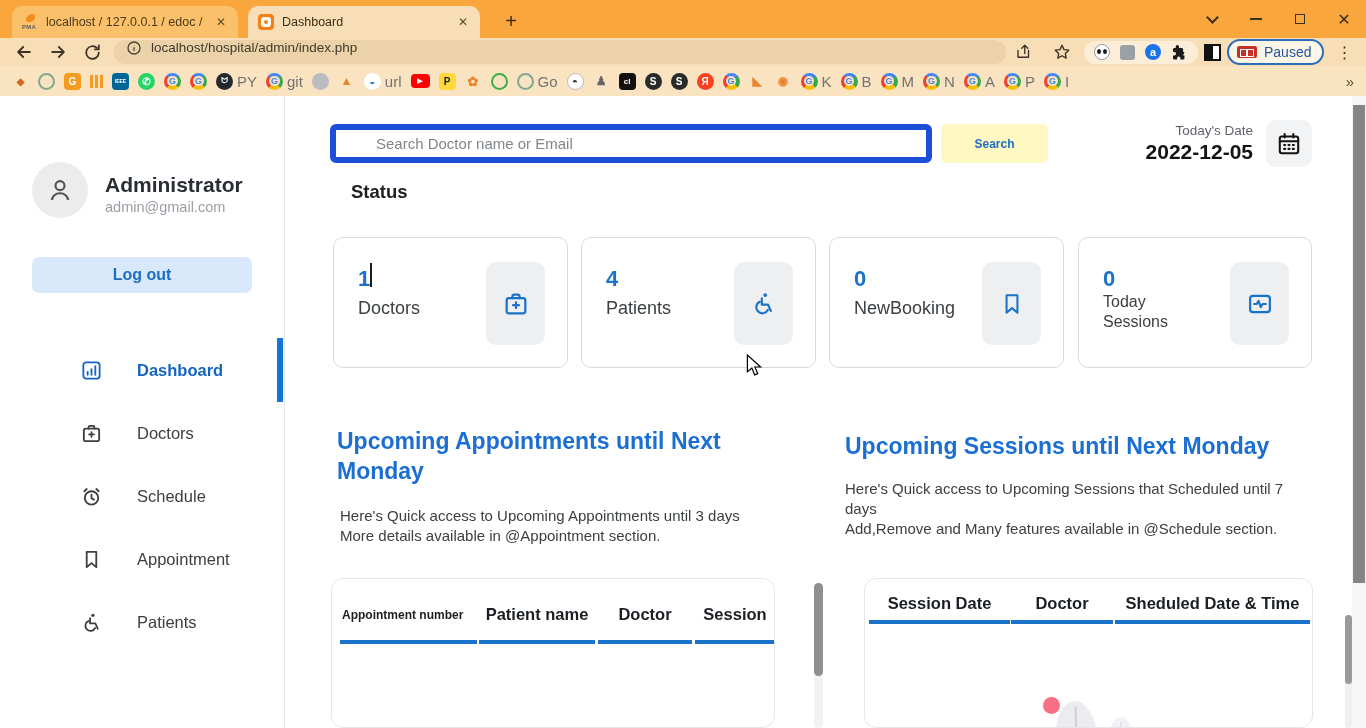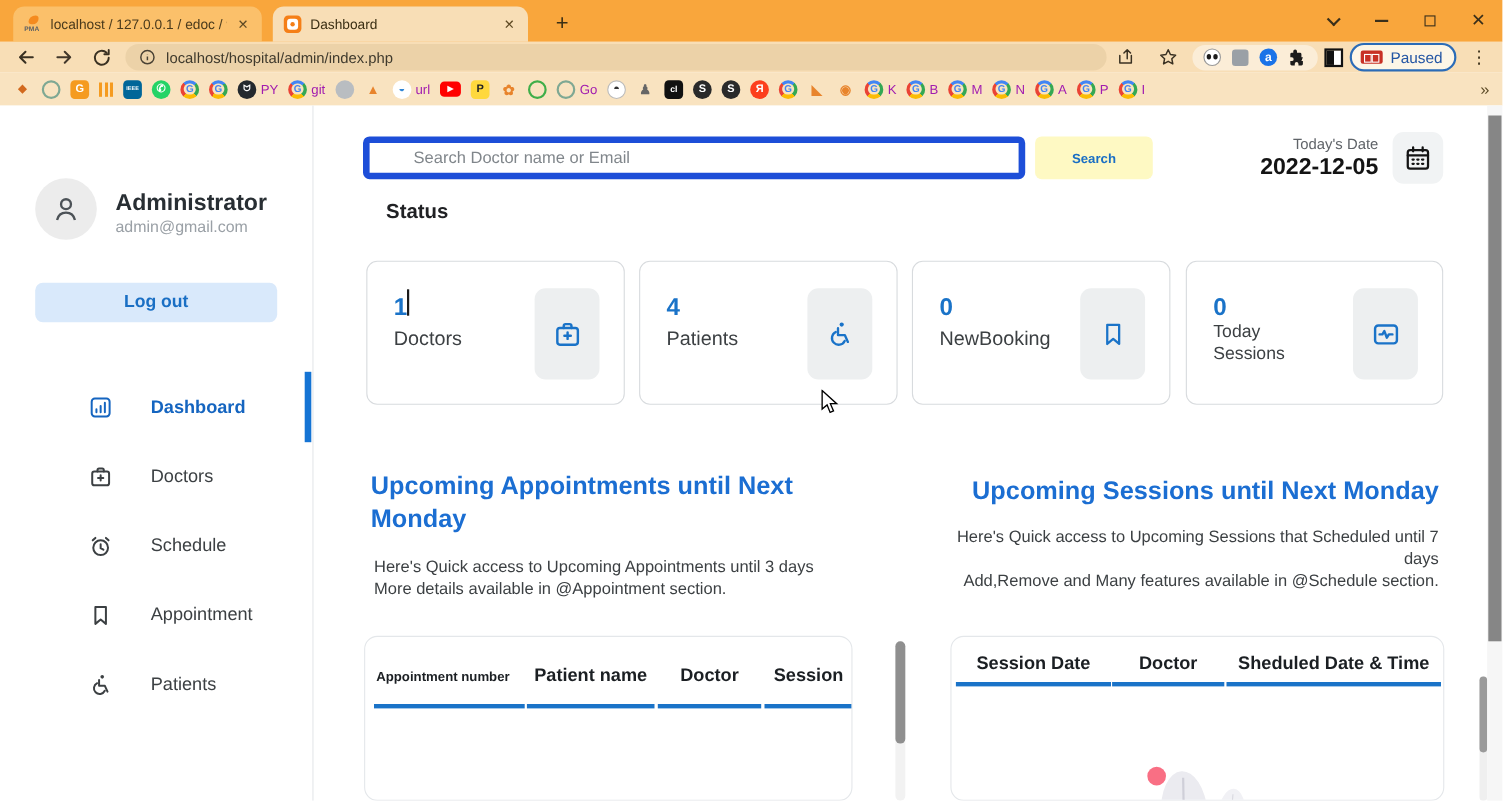--- a/index.html
+++ b/index.html
@@ -23,21 +23,21 @@
   .wincontrols{position:absolute;right:0;top:0;height:38px;display:flex;align-items:center}
   .wc{width:44px;height:38px;display:flex;align-items:center;justify-content:center;color:#3a2f1a}
   .chev{width:9px;height:9px;border-right:2px solid #3a2f1a;border-bottom:2px solid #3a2f1a;transform:rotate(45deg);margin-top:-4px}
   .mini{width:12px;height:2px;background:#3a2f1a}
   .resto{width:10px;height:10px;border:1.6px solid #3a2f1a;position:relative;background:#f9a63c}
   .resto::before{content:"";position:absolute;left:2px;top:-5px;width:10px;height:10px;border:1.6px solid #3a2f1a;z-index:-1}
   .wc.close{font-size:16px}
 
   .toolbar{position:relative;height:28px;background:#f8deb6;display:flex;align-items:center;padding:0 8px;gap:2px}
   .navbtn{width:32px;height:26px;display:flex;align-items:center;justify-content:center;flex:none}
-  .omnibox{width:892px;height:24px;background:#ecd2a8;border-radius:12px;display:flex;align-items:center;padding:0 12px;gap:9px;flex:none;margin-left:4px}
+  .omnibox{width:892px;height:24px;background:#ecd2a8;border-radius:12px;display:flex;align-items:flex-start;padding:0 12px;gap:9px;flex:none;margin-left:4px}
   .omnibox .url{font-size:13.5px;color:#3f3a2d}
   .tb-right{margin-left:auto;display:flex;align-items:center;gap:6px}
   .extpill{display:flex;align-items:center;gap:10px;background:rgba(255,255,255,.45);border-radius:14px;padding:3px 10px}
   .panda{width:16px;height:16px;border-radius:50%;background:#fff;border:1px solid #999;position:relative}
   .panda::before,.panda::after{content:"";position:absolute;top:4px;width:4px;height:5px;border-radius:50%;background:#1c1c1c}
   .panda::before{left:2px}.panda::after{right:2px}
   .grayext{width:15px;height:15px;border-radius:3px;background:#9aa0a6}
   .aext{width:16px;height:16px;border-radius:50%;background:#1a73e8;color:#fff;font-size:11px;font-weight:700;text-align:center;line-height:16px}
   .bwsq{width:17px;height:17px;border:2px solid #111;background:linear-gradient(90deg,#111 0 55%,#fff 55%)}
   .pausedpill{display:flex;align-items:center;gap:7px;background:#fdf6e7;border:2px solid #2b6cb8;border-radius:14px;padding:2px 11px 2px 8px;height:26px}
@@ -49,21 +49,21 @@
 
   .bookmarksbar{height:30px;background:#f9e3c0;display:flex;align-items:center;padding:0 12px;gap:9px;overflow:hidden}
   .bm{display:flex;align-items:center;gap:4px;flex:none}
   .bmi{width:17px;height:17px;border-radius:50%;display:flex;align-items:center;justify-content:center;font-weight:700;font-size:10px;flex:none}
   .bmi.sq{border-radius:4px}
   .bmi.g{background:conic-gradient(from -45deg,#4285f4 0 25%,#34a853 25% 50%,#fbbc05 50% 75%,#ea4335 75% 100%);position:relative}
   .bmi.g::after{content:"";position:absolute;inset:3.2px;background:#f9e3c0;border-radius:50%}
   .bmi.g::before{content:"G";position:absolute;inset:0;z-index:1;text-align:center;line-height:17px;font-size:9px;color:#4285f4;font-weight:700}
   .bmi.yt{width:19px;height:14px;border-radius:4px;background:#f00;color:#fff;font-size:7px}
   .bmi.bars{border-radius:0;width:13px;height:13px;background:linear-gradient(90deg,#f59b20 0 3px,transparent 3px 5px,#f59b20 5px 8px,transparent 8px 10px,#f59b20 10px 13px,transparent 13px)}
-  .bml{font-size:12px;color:#a21caf}
+  .bml{font-size:15px;color:#737373}
   .bm-over{margin-left:auto;color:#5c4b27;font-size:15px}
 
   
   .page{position:relative;height:632px;display:flex;background:#fff}
   .sidebar{position:relative;width:285px;flex:none;border-right:1px solid #e4e7ea}
   .avatar{position:absolute;left:32px;top:66px;width:56px;height:56px;border-radius:50%;background:#ececec;display:flex;align-items:center;justify-content:center;color:#555}
   .uname{position:absolute;left:105px;top:77px;font-size:21px;font-weight:600;color:#282e33}
   .uemail{position:absolute;left:105px;top:103px;font-size:14.5px;color:#9aa0a6}
   .logout{position:absolute;left:32px;top:161px;width:220px;height:36px;background:#d9e9fb;border:none;border-radius:7px;font-size:16px;font-weight:600;color:#1a6fc4;font-family:inherit}
   .menu-item{position:absolute;left:0;width:284px;height:44px;display:flex;align-items:center;gap:34px;padding-left:80px;color:#3c4043;font-size:16.5px;font-weight:500;cursor:default}
@@ -85,21 +85,21 @@
   .card{position:absolute;top:141px;width:235px;height:131px;border:1px solid #d8dbde;border-radius:10px;background:#fff}
   .c0{left:48px}.c1{left:296px}.c2{left:544px}.c3{left:793px;width:234px}
   .card .num{position:absolute;left:24px;top:28px;font-size:22px;font-weight:700;color:#1a73c8}
   .card .lbl{position:absolute;left:24px;top:60px;font-size:18px;font-weight:500;color:#3c4043;width:110px;line-height:21px}
   .c3 .lbl{font-size:16px;top:54px;line-height:20px}
   .card .tile{position:absolute;right:22px;top:24px;width:59px;height:83px;background:#edeff0;border-radius:10px;display:flex;align-items:center;justify-content:center;color:#1a73c8}
   .caret{position:absolute;left:36px;top:25px;width:1.5px;height:24px;background:#1b1b1b}
 
   .sec-h-left{position:absolute;left:52px;top:330px;width:410px;font-size:23px;font-weight:800;color:#1b6ed2;line-height:30px}
   .sec-p-left{position:absolute;left:55px;top:410px;font-size:15px;font-weight:500;color:#3c4043;line-height:20px}
-  .sec-right{position:absolute;left:560px;top:335px;width:463px;text-align:right}
+  .sec-right{position:absolute;left:560px;top:335px;width:463px;text-align:left}
   .sec-h-right{font-size:23px;font-weight:800;color:#1b6ed2;line-height:30px}
   .sec-p-right{margin-top:18px;font-size:15px;font-weight:500;color:#3c4043;line-height:20px}
 
   .tcard{position:absolute;top:482px;height:150px;background:#fff;border:1px solid #e4e7ea;border-radius:12px;overflow:hidden}
   .tcard-l{left:46px;width:444px}
   .tcard-r{left:579px;width:449px}
   .thcol{position:absolute;border-bottom:4px solid #1a73c8;display:flex;align-items:center;justify-content:center;text-align:center;font-weight:700;color:#1b1f23}
   .tcard-l .thcol{top:10px;height:55px;font-size:16.5px}
   .tcard-l .thc0{left:8px;width:137px;font-size:12px;justify-content:flex-start;text-align:left;padding-left:2px}
   .tcard-l .thc1{left:147px;width:116px;line-height:19px}

